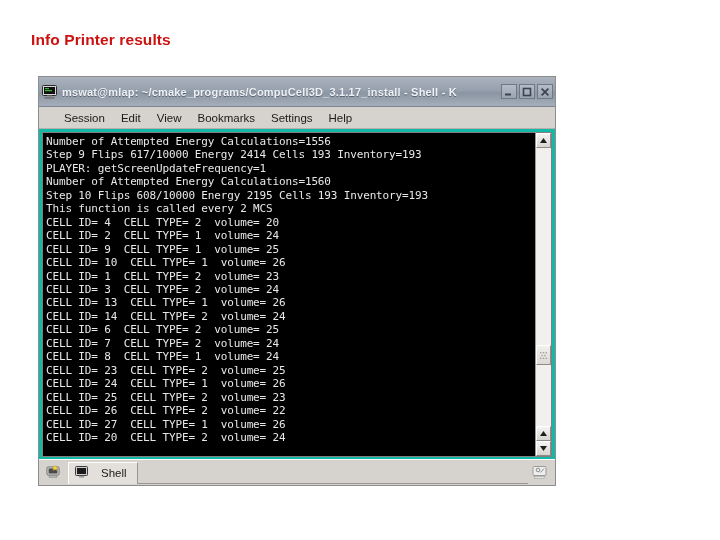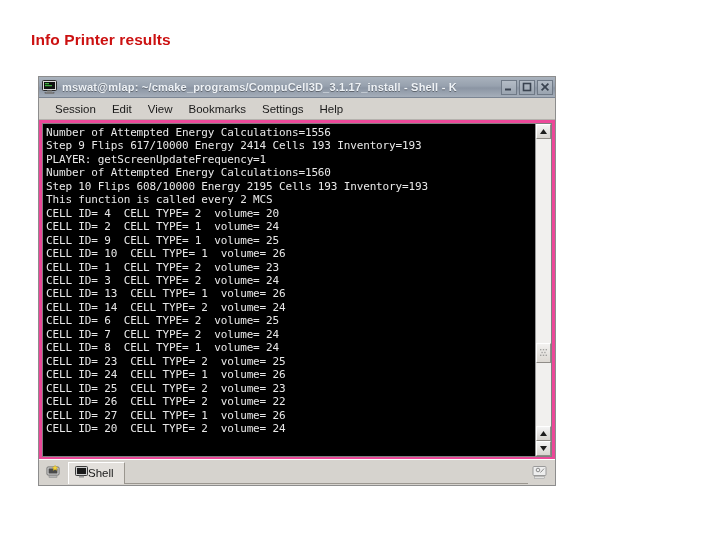--- a/index.html
+++ b/index.html
@@ -37,21 +37,21 @@
     background: #d6d3ce;
     border: 1px solid #8d8d8d;
     box-sizing: border-box;
     display: flex;
     flex-direction: column;
     box-shadow: 0 0 0 1px #ffffff inset;
   }
 
   
   #titlebar {
-    height: 21px;
+    height: 30px;
     min-height: 21px;
     background: linear-gradient(to bottom, #a9b2bd 0%, #97a1ae 45%, #8b95a3 55%, #a5aeba 100%);
     display: flex;
     align-items: center;
     padding: 0 2px 0 3px;
     box-sizing: border-box;
     border-bottom: 1px solid #7b8593;
   }
   .tb-icon {
     width: 15px;
@@ -84,36 +84,36 @@
   }
   .tb-btn svg { display: block; }
 
   
   #menubar {
     height: 22px;
     min-height: 22px;
     background: #d6d3ce;
     display: flex;
     align-items: center;
-    padding-left: 8px;
+    padding-left: 17px;
     border-bottom: 1px solid #b5b2ad;
     box-sizing: border-box;
   }
   .menu-item {
     font-size: 11.5px;
     color: #1a1a1a;
     padding: 2px 8px;
     white-space: nowrap;
   }
 
   
   #terminal-area {
     flex: 1 1 auto;
     display: flex;
-    background: #ec4899;
+    background: #14b8a6;
     padding: 3px 3px 2px 3px;
     box-sizing: border-box;
     min-height: 0;
   }
   #terminal-screen {
     flex: 1 1 auto;
     background: #000000;
     border: 1px solid #7f7f7f;
     border-right: none;
     box-sizing: border-box;
@@ -210,21 +210,21 @@
     background: #e3e0dc;
     border: 1px solid #ffffff;
     border-bottom: none;
     border-right-color: #9a968f;
     box-sizing: border-box;
     flex: 0 0 auto;
   }
   #shell-tab-label {
     font-size: 11.5px;
     color: #1a1a1a;
-    margin-left: 0;
+    margin-left: 13px;
     white-space: nowrap;
   }
   #tab-filler {
     flex: 1 1 auto;
     height: 22px;
     border-bottom: 1px solid #9a968f;
     margin-left: -1px;
   }
 </style>
 </head>

